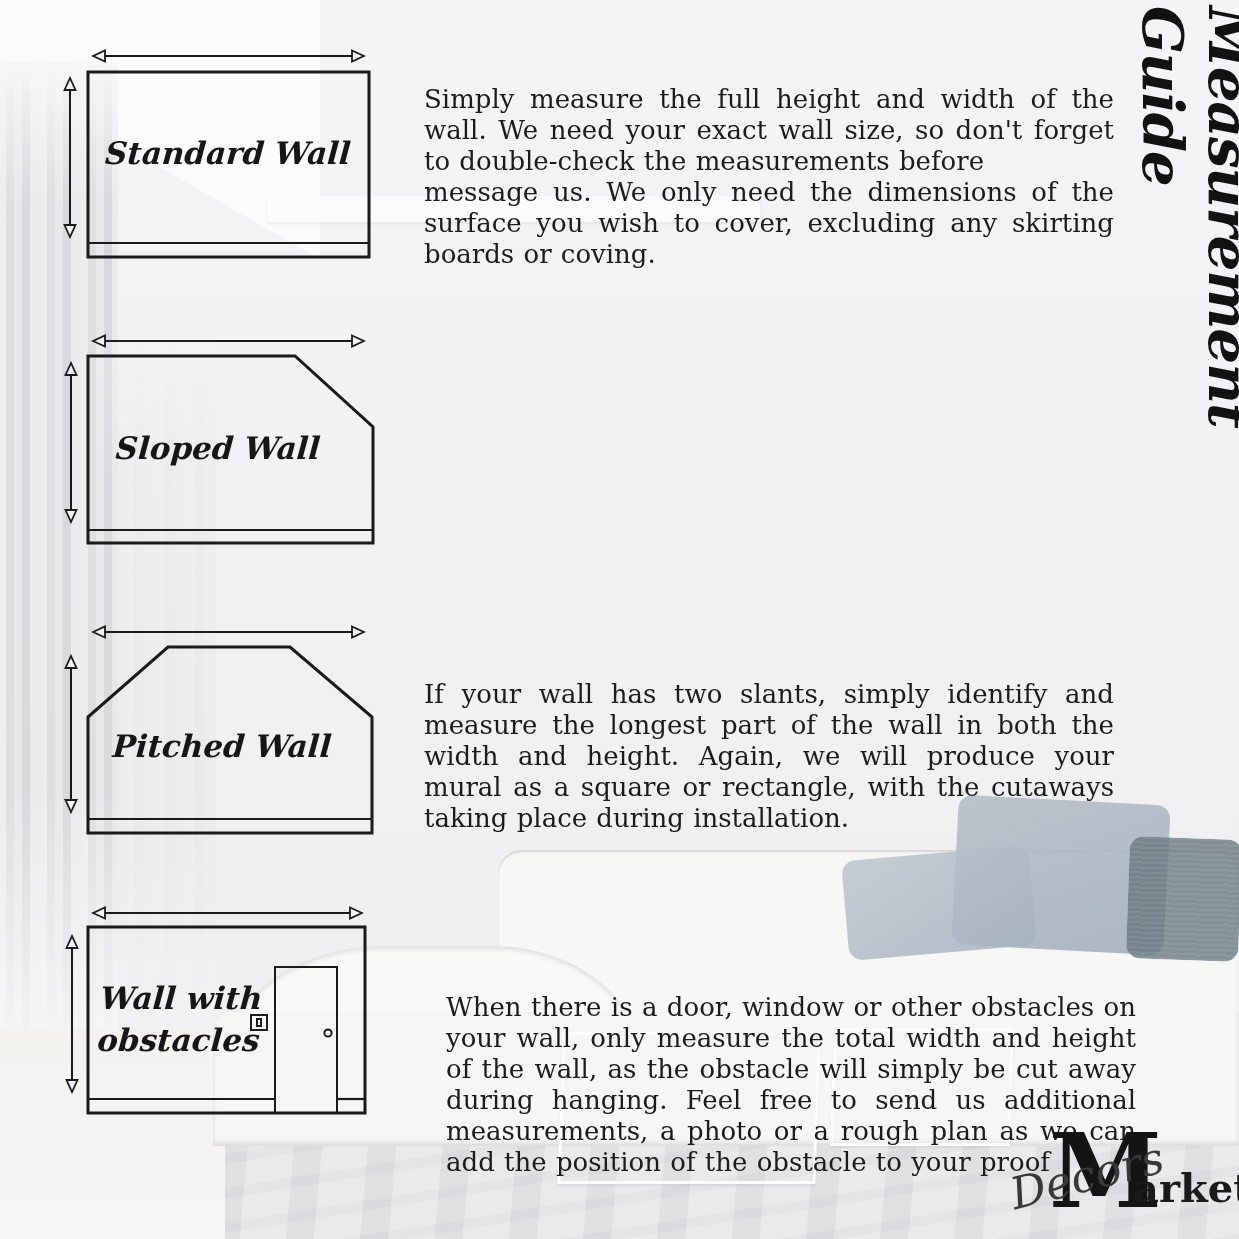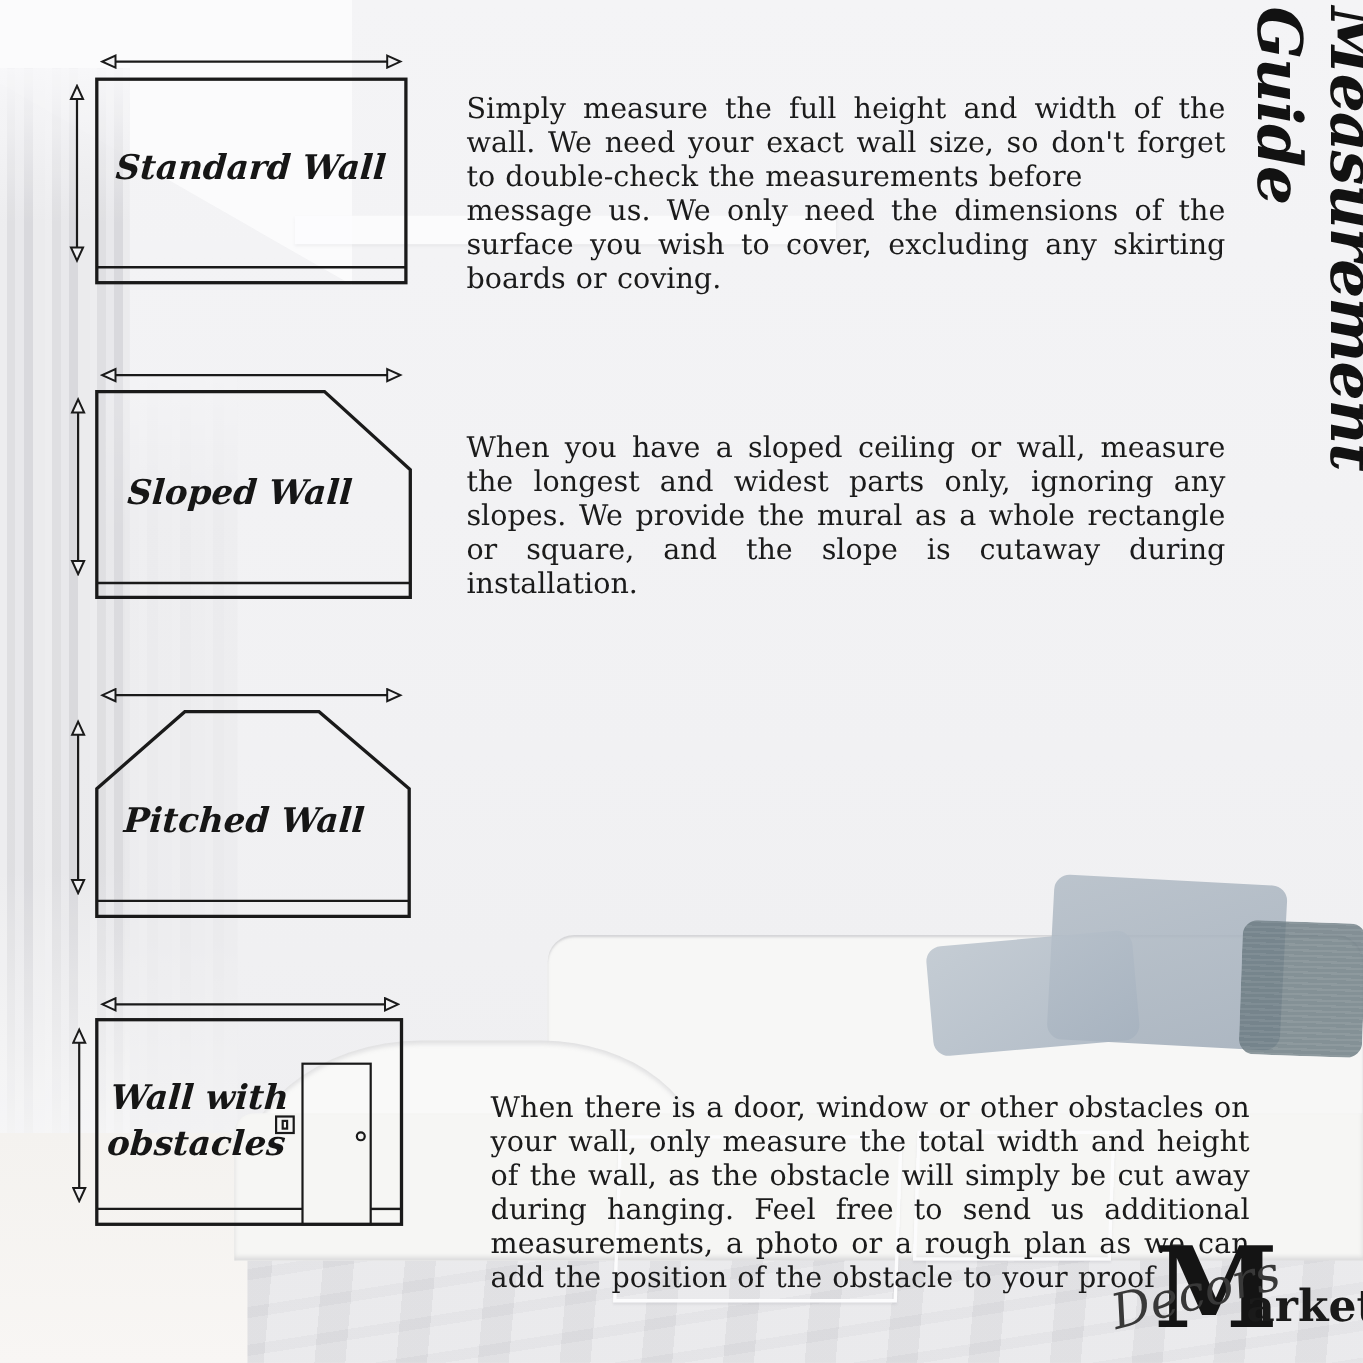--- a/index.html
+++ b/index.html
@@ -187,21 +187,21 @@
   </svg>
 
   <div class="wall-label" id="label-standard">Standard Wall</div>
   <div class="wall-label" id="label-sloped">Sloped Wall</div>
   <div class="wall-label" id="label-pitched">Pitched Wall</div>
   <div class="wall-label" id="label-obstacles">Wall with
 obstacles</div>
 
   <div class="para" id="para-standard">Simply measure the full height and width of the wall. We need your exact wall size, so don't forget to double-check the measurements before
 message us. We only need the dimensions of the surface you wish to cover, excluding any skirting boards or coving.</div>
-  <div class="para" id="para-sloped">When you have a sloped ceiling or wall, measure the longest and widest parts only, ignoring any slopes. We provide the mural as a whole rectangle or square, and the slope is cutaway during installation.</div>
+  <div class="para" id="para-pitched">If your wall has two slants, simply identify and measure the longest part of the wall in both the width and height. Again, we will produce your mural as a square or rectangle, with the cutaways taking place during installation.</div>
   <div class="para" id="para-obstacles">When there is a door, window or other obstacles on your wall, only measure the total width and height of the wall, as the obstacle will simply be cut away during hanging. Feel free to send us additional measurements, a photo or a rough plan as we can add the position of the obstacle to your proof</div>
 
   <div class="vertical-title">Measurement Guide</div>
 
   <div class="logo">
     <span class="logo-m">M</span>
     <span class="logo-script">Decors</span>
     <span class="logo-rest">arket</span>
   </div>
 

